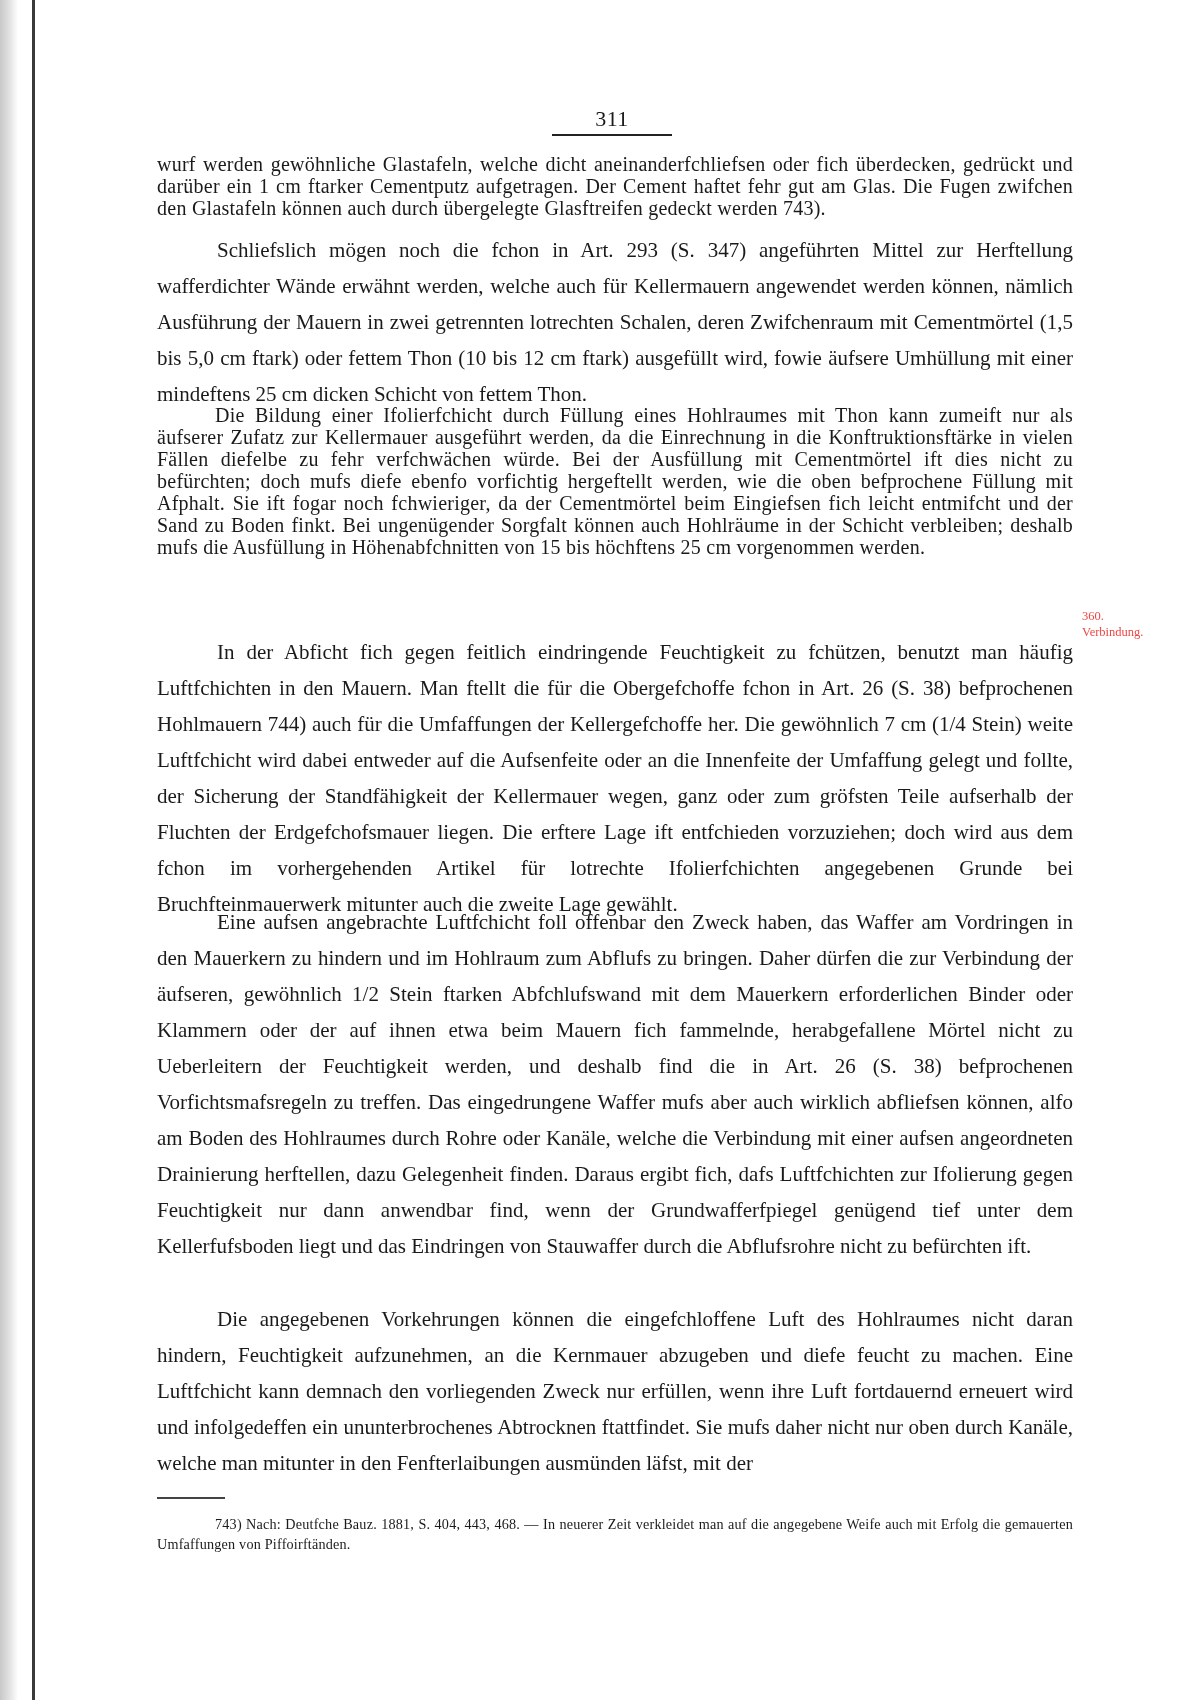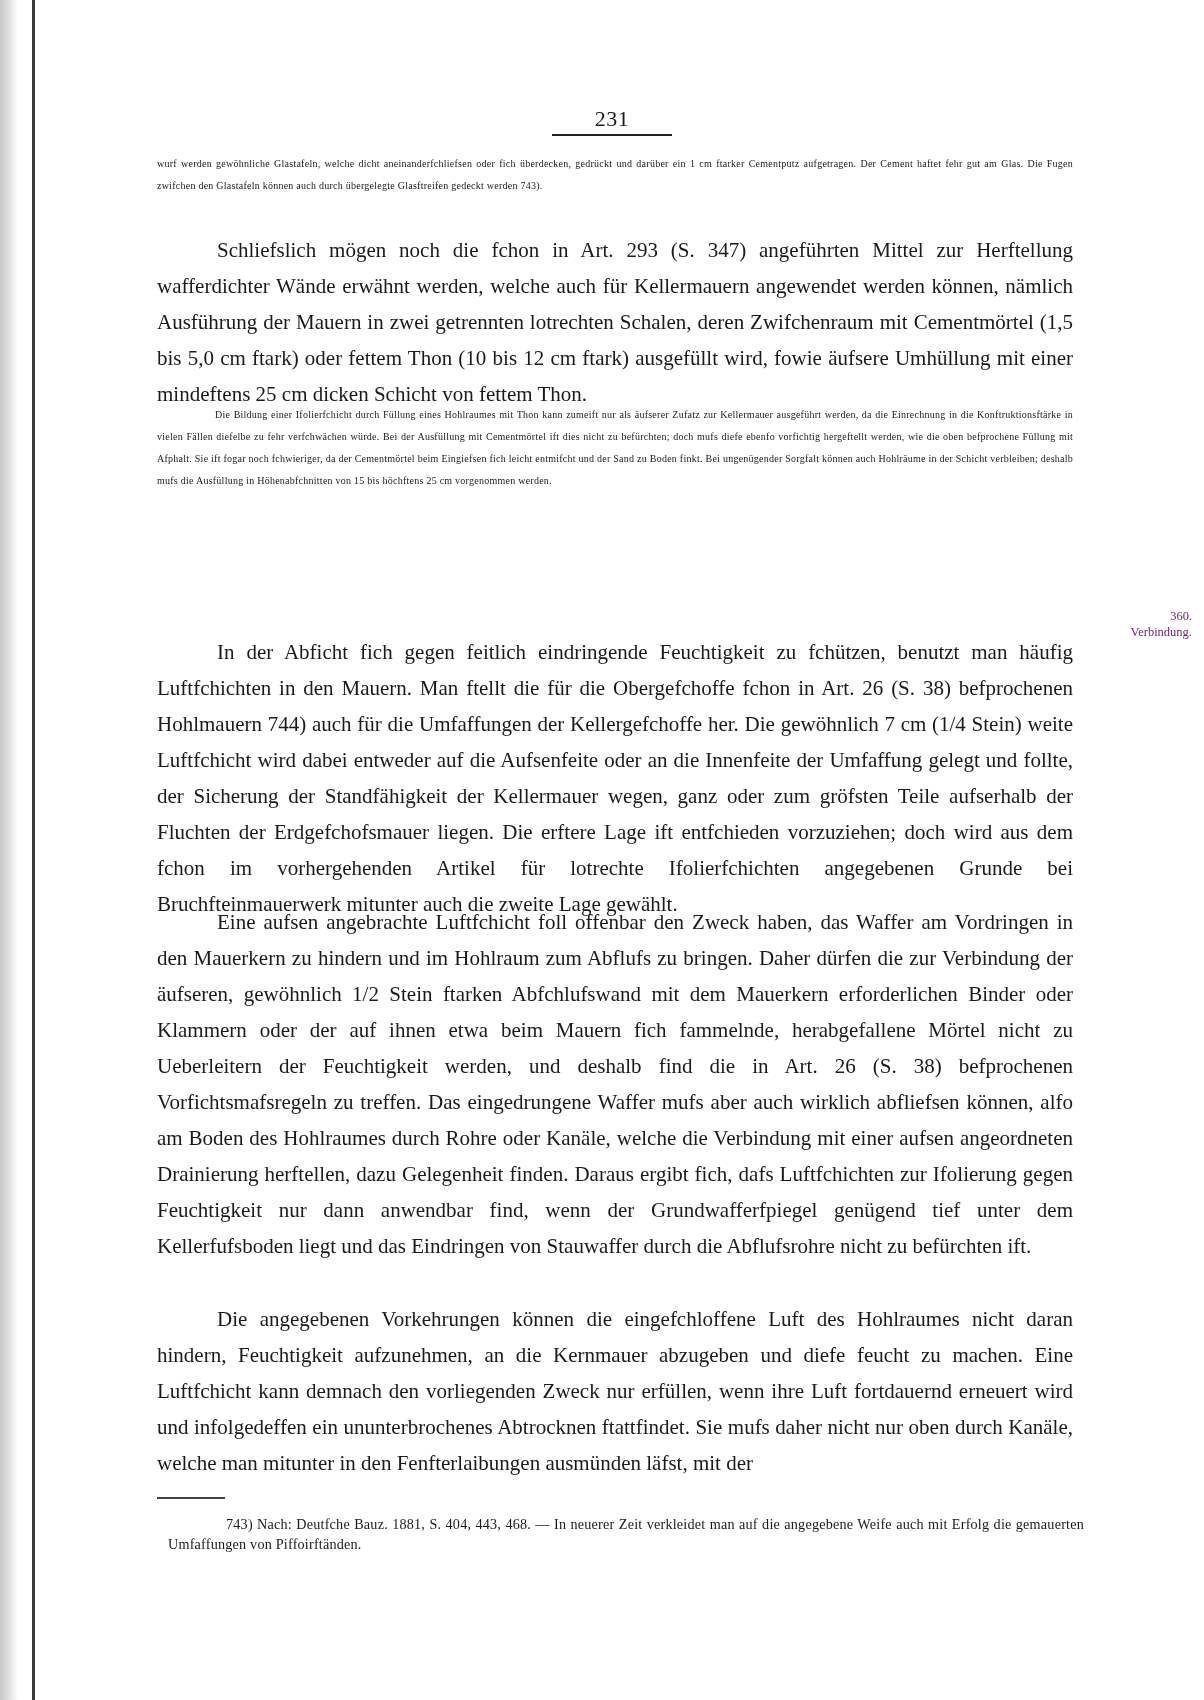--- a/index.html
+++ b/index.html
@@ -15,45 +15,45 @@
     position: absolute; left: 32px; top: 0; width: 3px; height: 1700px; background: #3a3a3a;
   }
   .page-number {
     position: absolute; left: 552px; top: 106px; width: 120px; text-align: center;
     font-size: 22px; letter-spacing: 0.5px;
   }
   .page-number-rule {
     position: absolute; left: 552px; top: 134px; width: 120px; height: 1.5px; background: #222;
   }
   .text-block { position: absolute; left: 157px; width: 916px; text-align: justify; }
-  .small { font-size: 10px; line-height: 22px; letter-spacing: 0.25px; }
+  .small { font-size: 20px; line-height: 22px; letter-spacing: 0.25px; }
   .large { font-size: 21px; line-height: 36px; }
   .indent { text-indent: 60px; }
   .indent-small { text-indent: 58px; }
   p { margin: 0; }
   .marginal {
-    position: absolute; left: 1082px; top: 608px; width: 110px; text-align: right;
-    font-size: 12.5px; line-height: 16px; color: #701a75;
+    position: absolute; left: 1082px; top: 608px; width: 110px; text-align: left;
+    font-size: 12.5px; line-height: 16px; color: #ef4444;
   }
   .footnote-rule {
     position: absolute; left: 157px; top: 1497px; width: 68px; height: 1.5px; background: #444;
   }
   .footnotes {
-    position: absolute; left: 168px; top: 1514px; width: 916px;
+    position: absolute; left: 157px; top: 1514px; width: 916px;
     font-size: 14.2px; line-height: 20px; text-align: justify; letter-spacing: 0.2px;
   }
   .footnotes p { text-indent: 58px; margin-bottom: 4px; }
 </style>
 </head>
 <body>
 
 <div class="scan-shadow"></div>
 <div class="binding-line"></div>
 
-<div class="page-number">231</div>
+<div class="page-number">311</div>
 <div class="page-number-rule"></div>
 
 <div class="text-block small" style="top:153px;">
   <p>wurf werden gewöhnliche Glastafeln, welche dicht aneinanderfchliefsen oder fich überdecken, gedrückt und darüber ein 1 cm ftarker Cementputz aufgetragen. Der Cement haftet fehr gut am Glas. Die Fugen zwifchen den Glastafeln können auch durch übergelegte Glasftreifen gedeckt werden 743).</p>
 </div>
 
 <div class="text-block large indent" style="top:232px;">
   <p>Schliefslich mögen noch die fchon in Art. 293 (S. 347) angeführten Mittel zur Herftellung wafferdichter Wände erwähnt werden, welche auch für Kellermauern angewendet werden können, nämlich Ausführung der Mauern in zwei getrennten lotrechten Schalen, deren Zwifchenraum mit Cementmörtel (1,5 bis 5,0 cm ftark) oder fettem Thon (10 bis 12 cm ftark) ausgefüllt wird, fowie äufsere Umhüllung mit einer mindeftens 25 cm dicken Schicht von fettem Thon.</p>
 </div>
 

